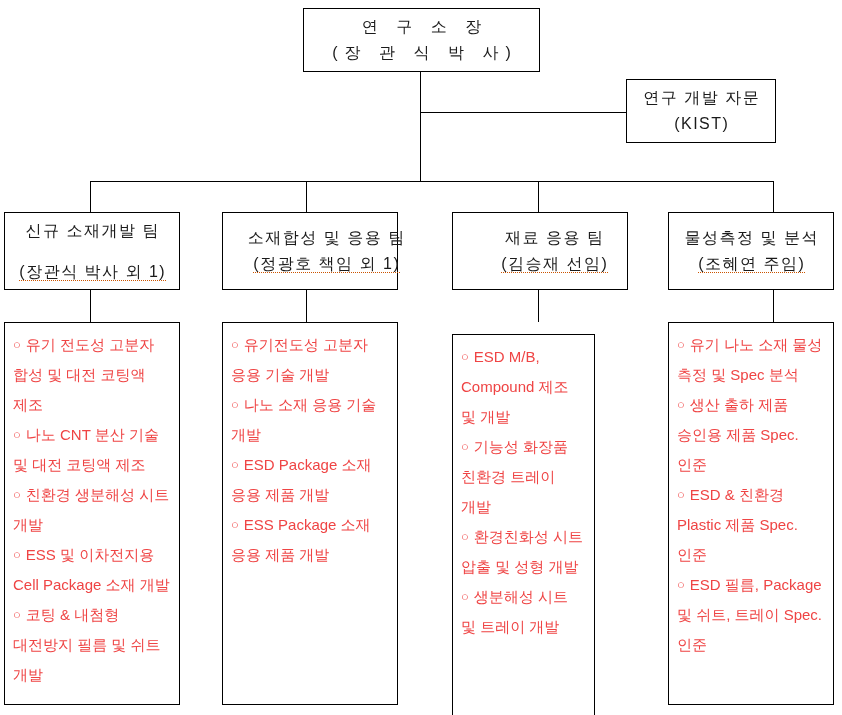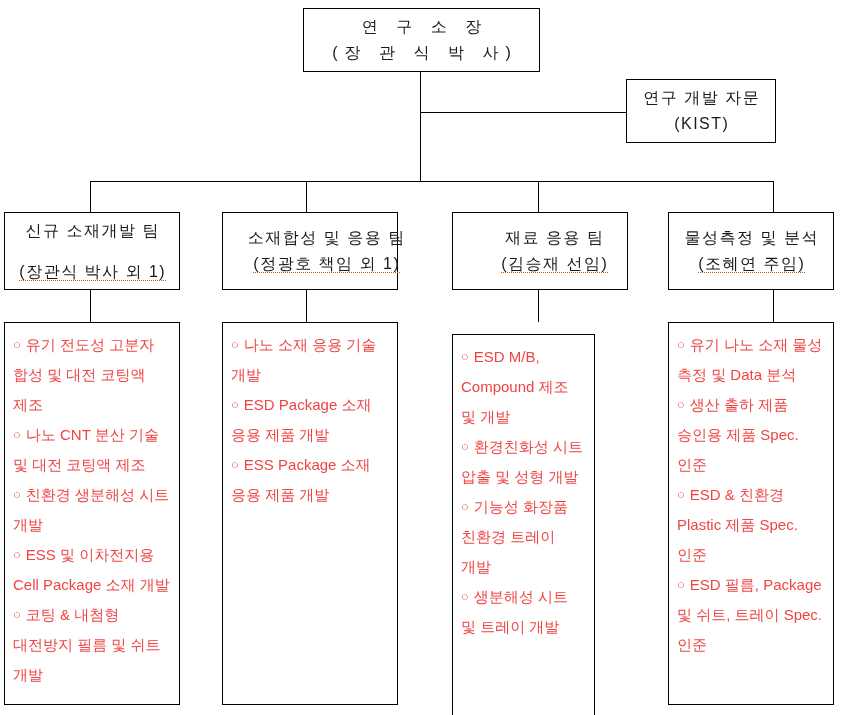--- a/index.html
+++ b/index.html
@@ -146,37 +146,38 @@
         <li class="detail-item"><span class="bullet">○</span><span>유기 전도성 고분자 합성 및 대전 코팅액 제조</span></li>
         <li class="detail-item"><span class="bullet">○</span><span>나노 CNT 분산 기술 및 대전 코팅액 제조</span></li>
         <li class="detail-item"><span class="bullet">○</span><span>친환경 생분해성 시트 개발</span></li>
         <li class="detail-item"><span class="bullet">○</span><span>ESS 및 이차전지용 Cell Package 소재 개발</span></li>
         <li class="detail-item"><span class="bullet">○</span><span>코팅 &amp; 내첨형 대전방지 필름 및 쉬트 개발</span></li>
       </ul>
   </div>
 
   <div class="box detail-box" style="left:222px; top:322px; width:176px; height:383px;">
     <ul class="detail-list">
+        <li class="detail-item"><span class="bullet">○</span><span>유기전도성 고분자 응용 기술 개발</span></li>
         <li class="detail-item"><span class="bullet">○</span><span>나노 소재 응용 기술 개발</span></li>
         <li class="detail-item"><span class="bullet">○</span><span>ESD Package 소재 응용 제품 개발</span></li>
         <li class="detail-item"><span class="bullet">○</span><span>ESS Package 소재 응용 제품 개발</span></li>
       </ul>
   </div>
 
   <div class="box detail-box" style="left:452px; top:334px; width:143px; height:383px;">
     <ul class="detail-list">
         <li class="detail-item"><span class="bullet">○</span><span>ESD M/B, Compound 제조 및 개발</span></li>
+        <li class="detail-item"><span class="bullet">○</span><span>기능성 화장품 친환경 트레이 개발</span></li>
         <li class="detail-item"><span class="bullet">○</span><span>환경친화성 시트 압출 및 성형 개발</span></li>
-        <li class="detail-item"><span class="bullet">○</span><span>기능성 화장품 친환경 트레이 개발</span></li>
         <li class="detail-item"><span class="bullet">○</span><span>생분해성 시트 및 트레이 개발</span></li>
       </ul>
   </div>
 
   <div class="box detail-box" style="left:668px; top:322px; width:166px; height:383px;">
     <ul class="detail-list">
-        <li class="detail-item"><span class="bullet">○</span><span>유기 나노 소재 물성 측정 및 Data 분석</span></li>
+        <li class="detail-item"><span class="bullet">○</span><span>유기 나노 소재 물성 측정 및 Spec 분석</span></li>
         <li class="detail-item"><span class="bullet">○</span><span>생산 출하 제품 승인용 제품 Spec. 인준</span></li>
         <li class="detail-item"><span class="bullet">○</span><span>ESD &amp; 친환경 Plastic 제품 Spec. 인준</span></li>
         <li class="detail-item"><span class="bullet">○</span><span>ESD 필름, Package 및 쉬트, 트레이 Spec. 인준</span></li>
       </ul>
   </div>
 
 </div>
 
 </body></html>

